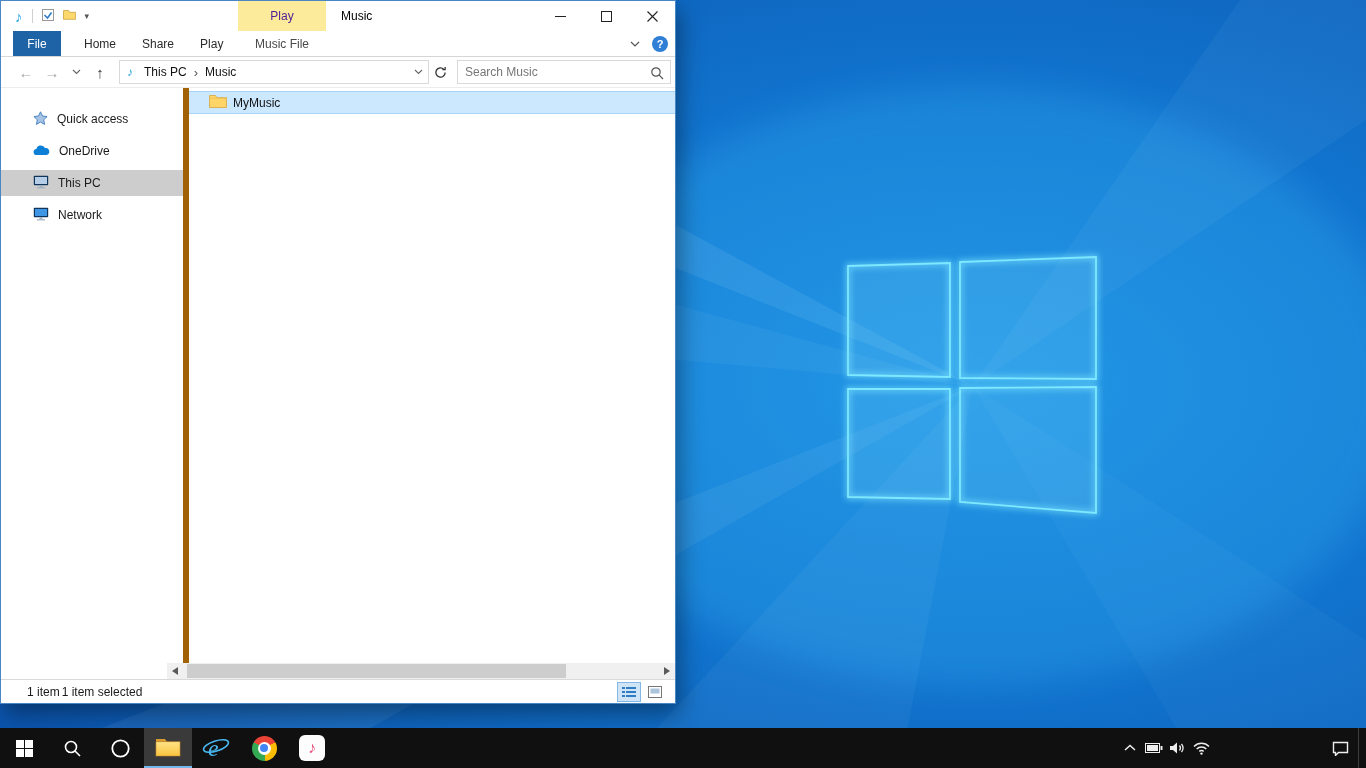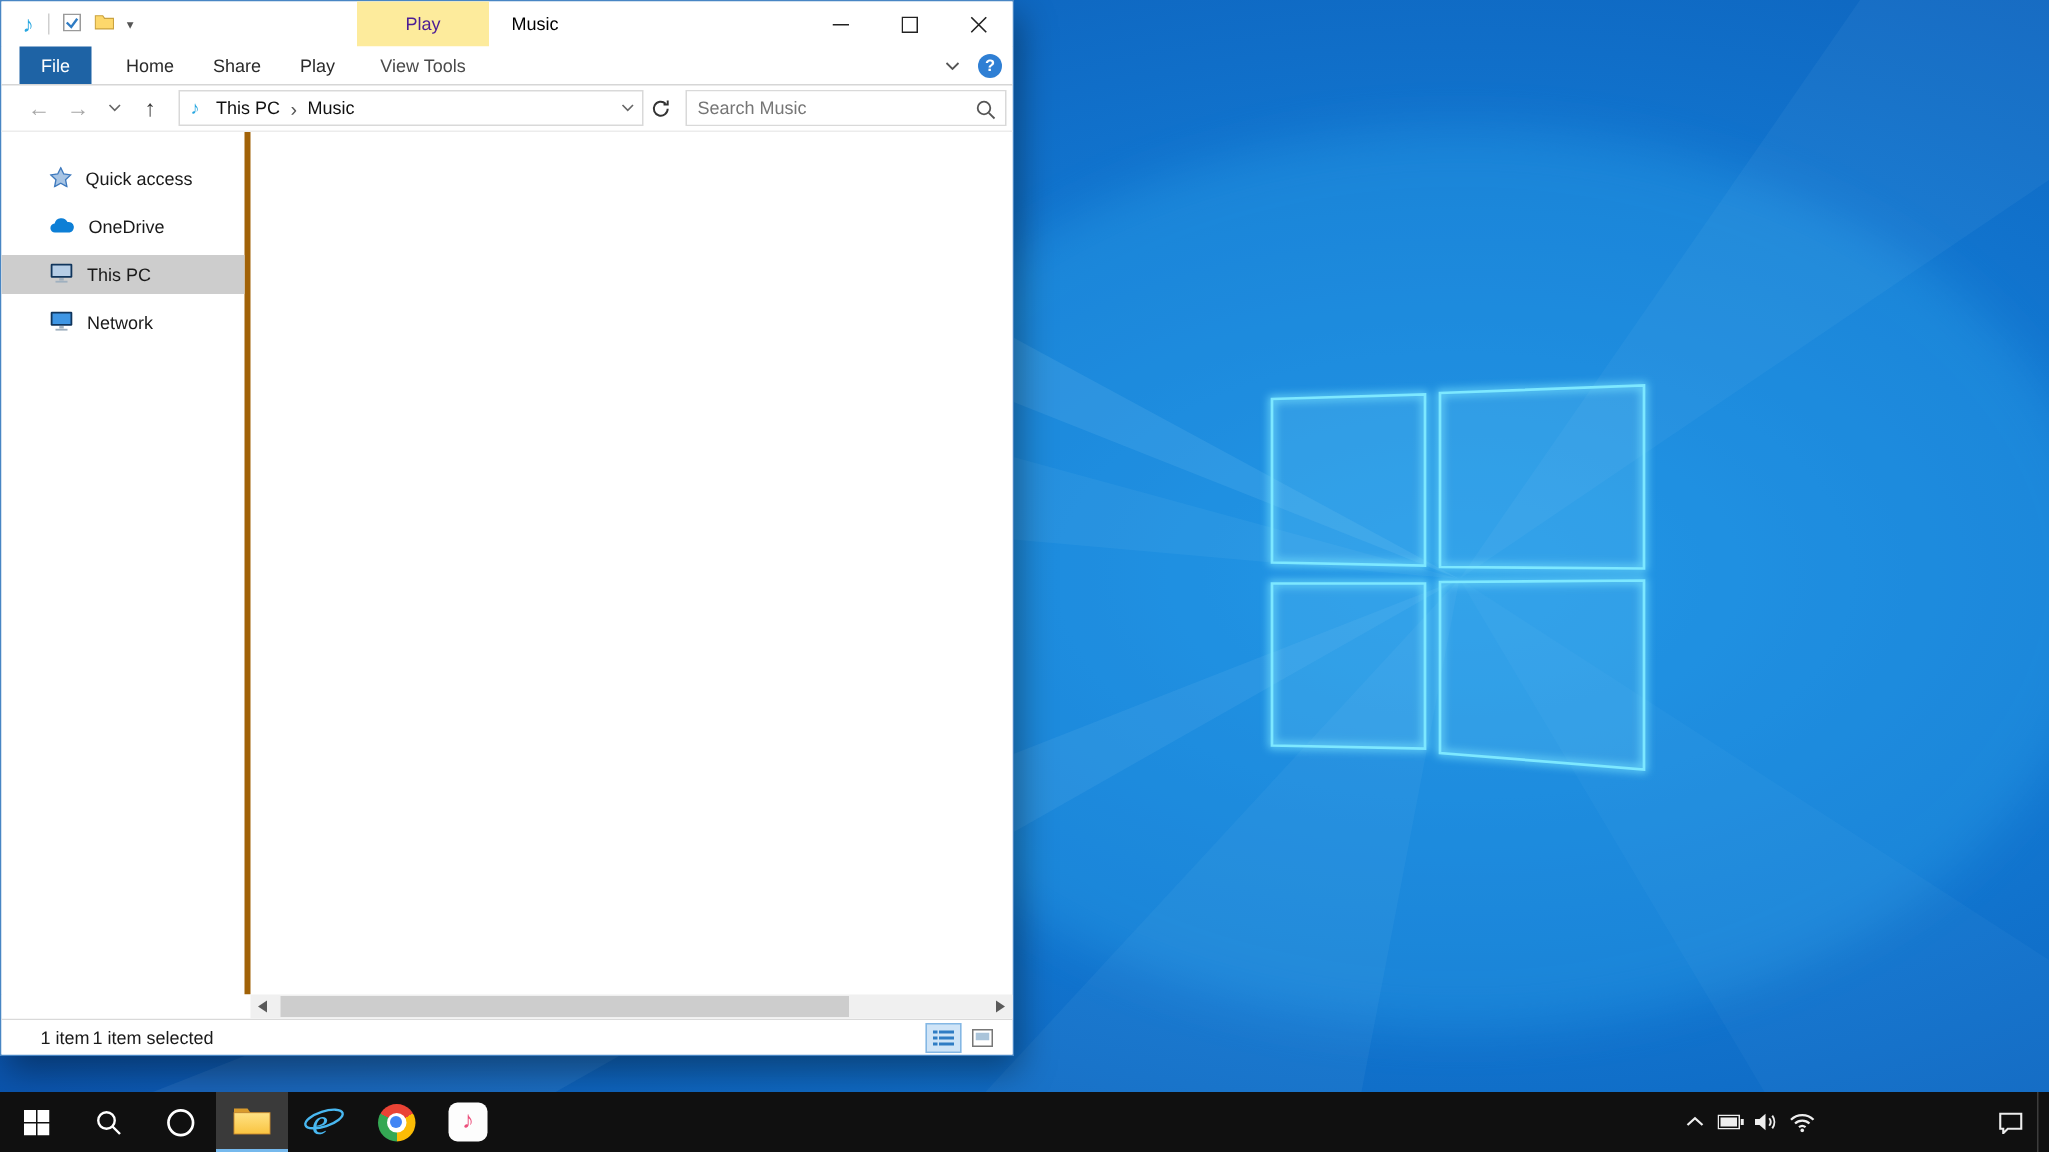--- a/index.html
+++ b/index.html
@@ -54,21 +54,21 @@
   .addr-drop { width:20px; height:100%; display:flex; align-items:center; justify-content:center; }
   .refresh-btn { width:22px; height:24px; display:flex; align-items:center; justify-content:center; }
   .search-box { position:relative; width:214px; height:24px; margin-left:6px; border:1px solid #d9d9d9; background:#fff; }
   .search-box input { width:100%; height:100%; border:none; outline:none; padding:0 26px 0 7px;
     font-family:inherit; font-size:12px; color:#333; }
   .search-box input::placeholder { color:#767676; }
   .search-glyph { position:absolute; right:6px; top:5px; }
 
   
   .content { display:flex; height:575px; background:#fff; }
-  .sidebar { width:166px; padding-top:18px; border-right:4px solid #a16207; }
+  .sidebar { width:188px; padding-top:18px; border-right:6px solid #a16207; }
   .side-item { display:flex; align-items:center; height:26px; margin-bottom:6px; padding-left:32px; gap:9px; color:#1a1a1a; }
   .side-item.selected { background:#cdcdcd; }
   .filepane { position:relative; flex:1; overflow:hidden; }
   .headers { position:relative; display:flex; height:28px; align-items:center; }
   .hcell { height:17px; display:flex; align-items:center; border-right:1px solid #e4e4e4; color:#454545; overflow:hidden; white-space:nowrap; }
   .hc-name { width:161px; padding-left:19px; }
   .hc-num { width:35px; padding-left:9px; }
   .hc-title { width:162px; padding-left:13px; }
   .hc-artists { width:121px; padding-left:10px; }
   .hc-album { flex:1; padding-left:10px; border-right:none; }
@@ -191,21 +191,21 @@
             </svg>
         </div>
       </div>
     </div>
 
     <div class="tabsrow">
       <div class="tab-file">File</div>
       <div class="tab">Home</div>
       <div class="tab">Share</div>
       <div class="tab">Play</div>
-      <div class="tab-tool">View Tools</div>
+      <div class="tab-tool">Music File</div>
       <div class="ribbon-chevron">
         <svg width="10" height="6">
             <path d="M1 1l4 4 4-4" fill="none" stroke="#555" stroke-width="1.2"></path>
           </svg>
       </div>
       <div class="help-btn">?</div>
     </div>
 
     <div class="addressbar">
       <div class="nav-btn nav-back">←</div>
@@ -281,20 +281,29 @@
                 <rect x="2" y="2" width="12" height="7" fill="#3f96e4"></rect>
                 <rect x="6.5" y="10.4" width="3" height="1.6" fill="#9fb0bf"></rect>
                 <rect x="4" y="12.2" width="8" height="1.2" fill="#9fb0bf"></rect>
               </svg>
           </span>
           <span>Network</span>
         </div>
       </div>
 
       <div class="filepane">
+        <div class="filerow">
+          <span>
+            <svg width="18" height="14">
+                <path d="M0.5 1.5h6l1.5 2.2h9.5v9.8H0.5z" fill="#ffd567" stroke="#d9a33c" stroke-width="0.8"></path>
+                <path d="M0.5 4.2h17" stroke="#e8bc55" stroke-width="0.8"></path>
+              </svg>
+          </span>
+          <span class="fname">MyMusic</span>
+        </div>
       </div>
     </div>
 
     <div class="hscroll">
       <div class="hscroll-inner">
         <div class="scroll-arrow">
             <span class="tri-left"></span>
           </div>
         <div class="scroll-thumb"></div>
         <div class="scroll-arrow right">

